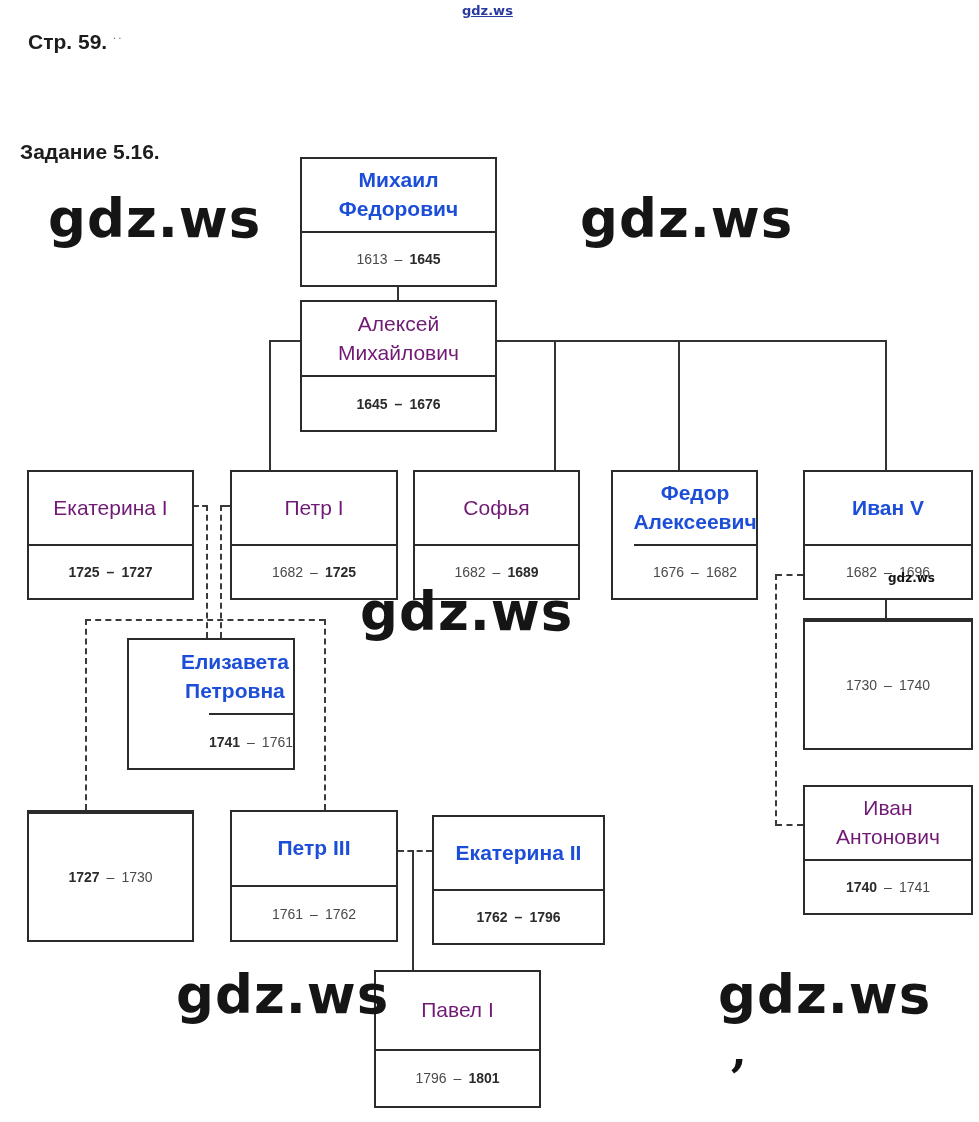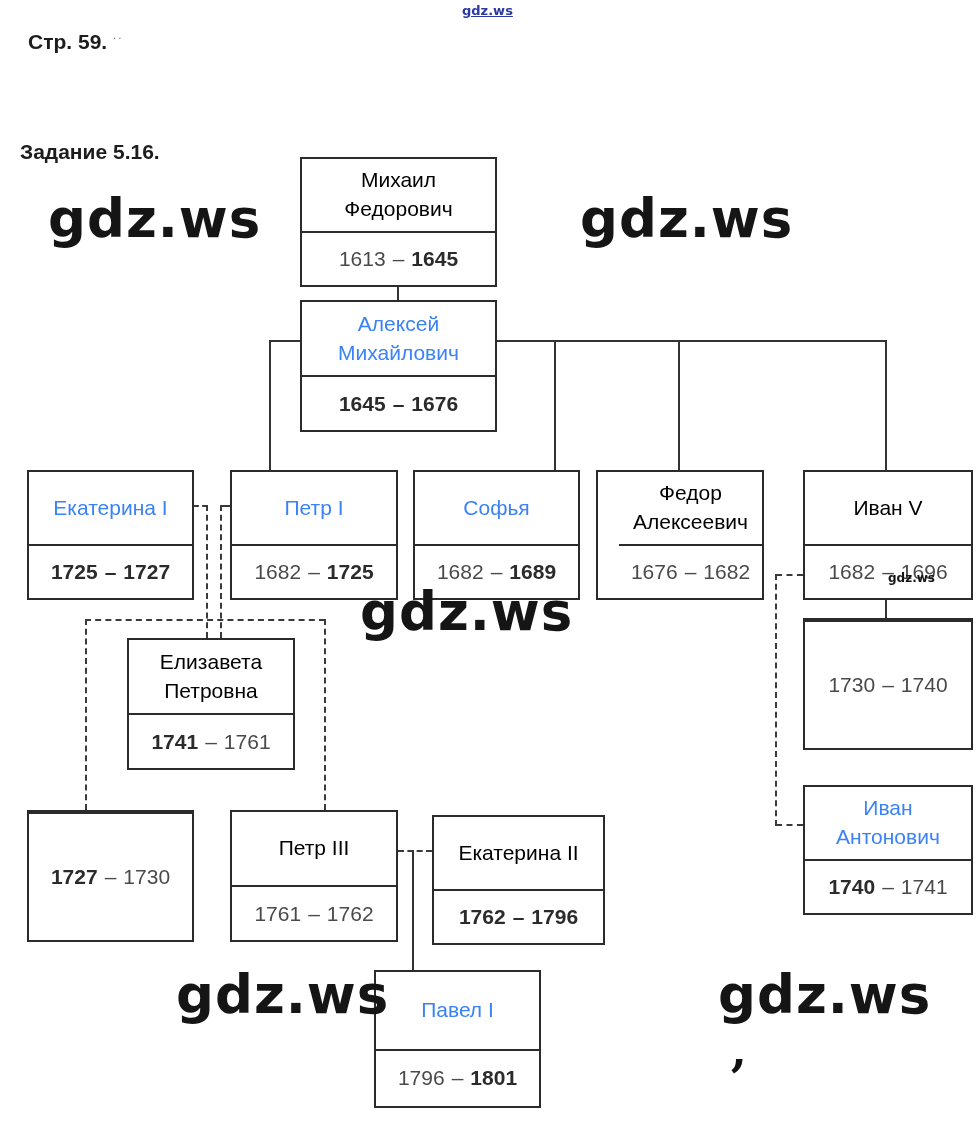--- a/index.html
+++ b/index.html
@@ -15,24 +15,24 @@
   .wm { position:absolute; font-weight:700; color:#151515; z-index:6;
         font-family:"DejaVu Sans", sans-serif; letter-spacing:1px; line-height:1; }
   .wm-big { font-size:53px; }
   .wm-small { font-size:12px; z-index:7; letter-spacing:0; }
   .wm-glyph { position:absolute; z-index:7; font-size:50px; font-weight:700; color:#111; line-height:0.4; font-family:"DejaVu Serif", serif; }
 
   .node { position:absolute; border:2px solid #2b2b2b; background:#fff;
           display:flex; flex-direction:column; z-index:2; }
   .node-name { flex:1.32; display:flex; align-items:center; justify-content:center;
                text-align:center; font-size:21px; white-space:pre-line; line-height:1.38;
-               color:#3b82f6; padding:2px 4px; }
-  .name-bold .node-name { font-weight:400; color:#000000; }
+               color:#701a75; padding:2px 4px; }
+  .name-bold .node-name { font-weight:700; color:#1d4ed8; }
   .node-years { flex:1; border-top:2px solid #2b2b2b; display:flex; align-items:center;
-                justify-content:center; font-size:21px; color:#4a4a4a; }
+                justify-content:center; font-size:14px; color:#4a4a4a; }
   .node-years .dash { margin:0 7px; }
   .node-years .b { font-weight:700; color:#2b2b2b; }
 
   .line { position:absolute; background:#333; z-index:1; }
   .dash-v { position:absolute; border-left:2px dashed #3a3a3a; width:0; z-index:1; }
   .dash-h { position:absolute; border-top:2px dashed #3a3a3a; height:0; z-index:1; }
 </style>
 </head>
 <body>
 
@@ -105,40 +105,40 @@
 
   <div class="node" style="left:413px; top:470px; width:167px; height:130px;">
     <div class="node-name">Софья</div>
     <div class="node-years">
         <span>1682</span>
         <span class="dash">–</span>
         <span class="b">1689</span>
       </div>
   </div>
 
-  <div class="node name-bold" style="left:596px; top:470px; width:168px; height:130px;padding-left:21px;">
+  <div class="node name-bold" style="left:611px; top:470px; width:147px; height:130px;padding-left:21px;">
     <div class="node-name">Федор
 Алексеевич</div>
     <div class="node-years">
         <span>1676</span>
         <span class="dash">–</span>
         <span>1682</span>
       </div>
   </div>
 
   <div class="node name-bold" style="left:803px; top:470px; width:170px; height:130px;">
     <div class="node-name">Иван V</div>
     <div class="node-years">
         <span>1682</span>
         <span class="dash">–</span>
         <span>1696</span>
       </div>
   </div>
 
-  <div class="node name-bold" style="left:127px; top:638px; width:168px; height:132px;">
+  <div class="node name-bold" style="left:127px; top:638px; width:168px; height:132px;align-items:flex-end;">
     <div class="node-name">Елизавета
 Петровна</div>
     <div class="node-years">
         <span class="b">1741</span>
         <span class="dash">–</span>
         <span>1761</span>
       </div>
   </div>
 
   <div class="node name-bold" style="left:803px; top:618px; width:170px; height:132px;">

